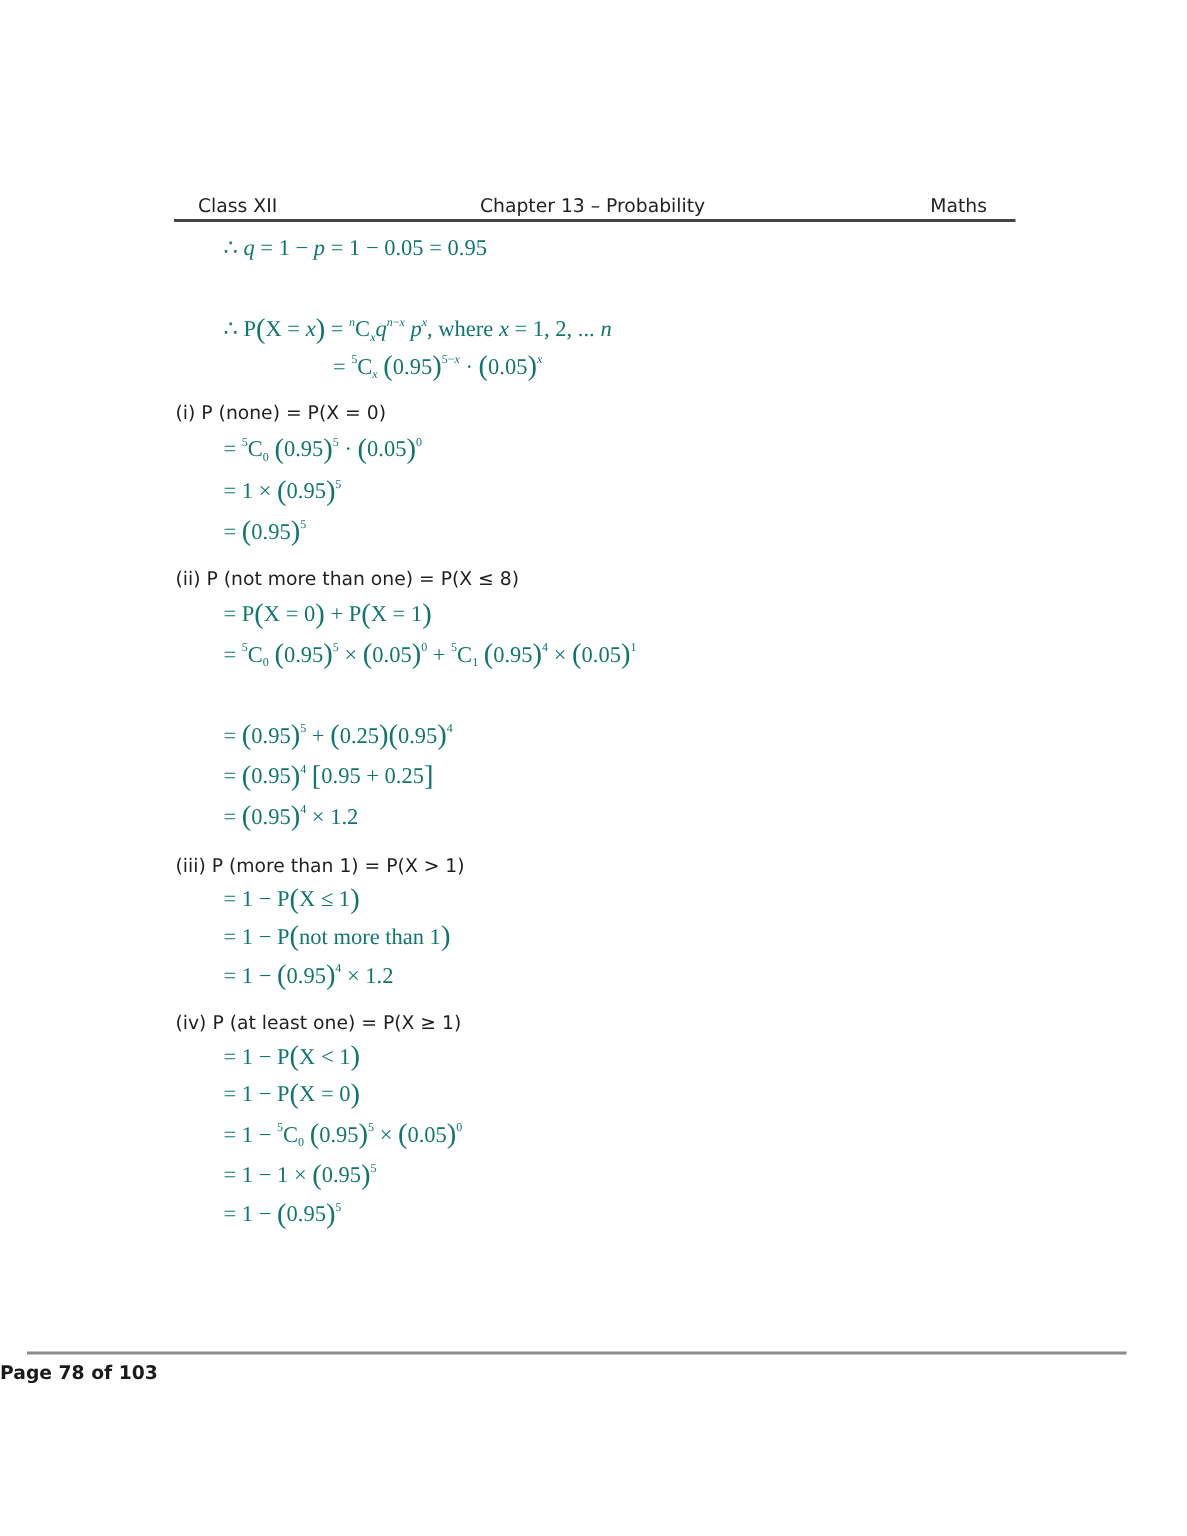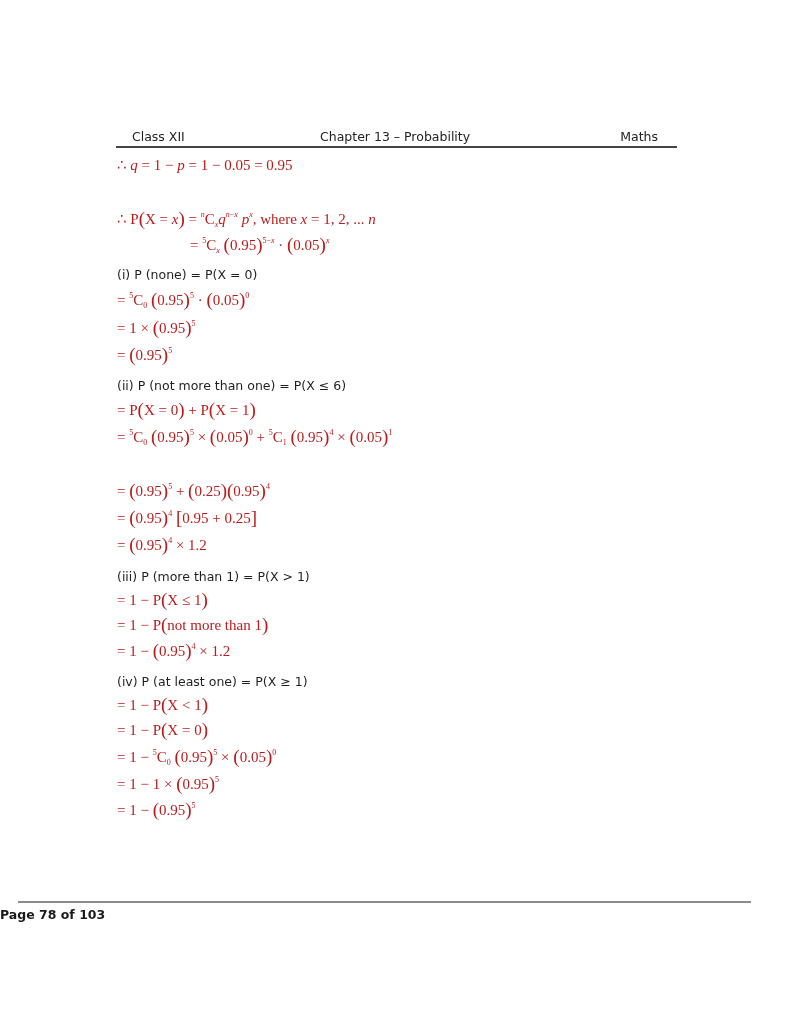--- a/index.html
+++ b/index.html
@@ -5,21 +5,21 @@
     html, body { margin: 0; padding: 0; background: #ffffff; }
     body { width: 791px; height: 1024px; position: relative; overflow: hidden; color: #1a1a1a; }
     .page { position: absolute; left: 0; top: 0; width: 791px; height: 1024px; }
     .header { position: absolute; left: 116px; top: 129px; width: 560px; height: 18px; font-family: "DejaVu Sans", sans-serif; font-size: 12.5px; color: #222; }
     .header .left { position: absolute; left: 16px; top: 0; }
     .header .center { position: absolute; left: 204px; top: 0; }
     .header .right { position: absolute; right: 18px; top: 0; }
     .header-rule { position: absolute; left: 116px; top: 146px; width: 561px; height: 1.5px; background: #444; }
     .line { position: absolute; left: 117px; white-space: nowrap; }
     .sans { font-family: "DejaVu Sans", sans-serif; font-size: 12.5px; color: #1f1f1f; }
-    .math { font-family: "Liberation Serif", serif; font-size: 15px; color: #b91c1c; }
+    .math { font-family: "Liberation Serif", serif; font-size: 15px; color: #0f766e; margin-left: 32px; }
     .math sup { font-size: 8px; vertical-align: 7px; line-height: 0; }
     .math sub { font-size: 8px; vertical-align: -3px; line-height: 0; }
     .math .pl { font-size: 19px; line-height: 0; vertical-align: -1px; }
     .math i { font-style: italic; }
     .footer-rule { position: absolute; left: 18px; top: 901px; width: 733px; height: 2px; background: #8c8c8c; }
     .footer { position: absolute; left: 0; width: 791px; top: 907px; font-family: "DejaVu Sans", sans-serif; font-size: 12.5px; font-weight: bold; color: #1a1a1a; }
   </style>
 </head>
 <body>
 
@@ -37,21 +37,21 @@
 
   <div class="line math" style="top:210px;" aria-label="∴ P(X = x) = ⁿCₓ qⁿ⁻ˣ pˣ, where x = 1, 2, ... n">∴ P<span class="pl">(</span>X = <i>x</i><span class="pl">)</span> = <sup><i>n</i></sup>C<sub><i>x</i></sub><i>q</i><sup><i>n</i>−<i>x</i></sup> <i>p</i><sup><i>x</i></sup>, where <i>x</i> = 1, 2, ... <i>n</i></div>
 
   <div class="line math" style="top:237px; left:190px;" aria-label="= ⁵Cₓ (0.95)⁵⁻ˣ · (0.05)ˣ">= <sup>5</sup>C<sub><i>x</i></sub> <span class="pl">(</span>0.95<span class="pl">)</span><sup>5−<i>x</i></sup> · <span class="pl">(</span>0.05<span class="pl">)</span><sup><i>x</i></sup></div>
 
   <div class="line sans" style="top:267px;">(i) P (none) = P(X = 0)</div>
   <div class="line math" style="top:292px;" aria-label="= ⁵C₀ (0.95)⁵ · (0.05)⁰">= <sup>5</sup>C<sub>0</sub> <span class="pl">(</span>0.95<span class="pl">)</span><sup>5</sup> · <span class="pl">(</span>0.05<span class="pl">)</span><sup>0</sup></div>
   <div class="line math" style="top:320px;" aria-label="= 1 × (0.95)⁵">= 1 × <span class="pl">(</span>0.95<span class="pl">)</span><sup>5</sup></div>
   <div class="line math" style="top:347px;" aria-label="= (0.95)⁵">= <span class="pl">(</span>0.95<span class="pl">)</span><sup>5</sup></div>
 
-  <div class="line sans" style="top:378px;">(ii) P (not more than one) = P(X ≤ 6)</div>
+  <div class="line sans" style="top:378px;">(ii) P (not more than one) = P(X ≤ 8)</div>
   <div class="line math" style="top:402px;" aria-label="= P(X = 0) + P(X = 1)">= P<span class="pl">(</span>X = 0<span class="pl">)</span> + P<span class="pl">(</span>X = 1<span class="pl">)</span></div>
   <div class="line math" style="top:429px;" aria-label="= ⁵C₀ (0.95)⁵ × (0.05)⁰ + ⁵C₁ (0.95)⁴ × (0.05)¹">= <sup>5</sup>C<sub>0</sub> <span class="pl">(</span>0.95<span class="pl">)</span><sup>5</sup> × <span class="pl">(</span>0.05<span class="pl">)</span><sup>0</sup> + <sup>5</sup>C<sub>1</sub> <span class="pl">(</span>0.95<span class="pl">)</span><sup>4</sup> × <span class="pl">(</span>0.05<span class="pl">)</span><sup>1</sup></div>
   <div class="line math" style="top:483px;" aria-label="= (0.95)⁵ + (0.25)(0.95)⁴">= <span class="pl">(</span>0.95<span class="pl">)</span><sup>5</sup> + <span class="pl">(</span>0.25<span class="pl">)(</span>0.95<span class="pl">)</span><sup>4</sup></div>
   <div class="line math" style="top:510px;" aria-label="= (0.95)⁴ [0.95 + 0.25]">= <span class="pl">(</span>0.95<span class="pl">)</span><sup>4</sup> <span class="pl">[</span>0.95 + 0.25<span class="pl">]</span></div>
   <div class="line math" style="top:537px;" aria-label="= (0.95)⁴ × 1.2">= <span class="pl">(</span>0.95<span class="pl">)</span><sup>4</sup> × 1.2</div>
 
   <div class="line sans" style="top:569px;">(iii) P (more than 1) = P(X &gt; 1)</div>
   <div class="line math" style="top:592px;" aria-label="= 1 − P(X ≤ 1)">= 1 − P<span class="pl">(</span>X ≤ 1<span class="pl">)</span></div>
   <div class="line math" style="top:617px;" aria-label="= 1 − P(not more than 1)">= 1 − P<span class="pl">(</span>not more than 1<span class="pl">)</span></div>
   <div class="line math" style="top:643px;" aria-label="= 1 − (0.95)⁴ × 1.2">= 1 − <span class="pl">(</span>0.95<span class="pl">)</span><sup>4</sup> × 1.2</div>

